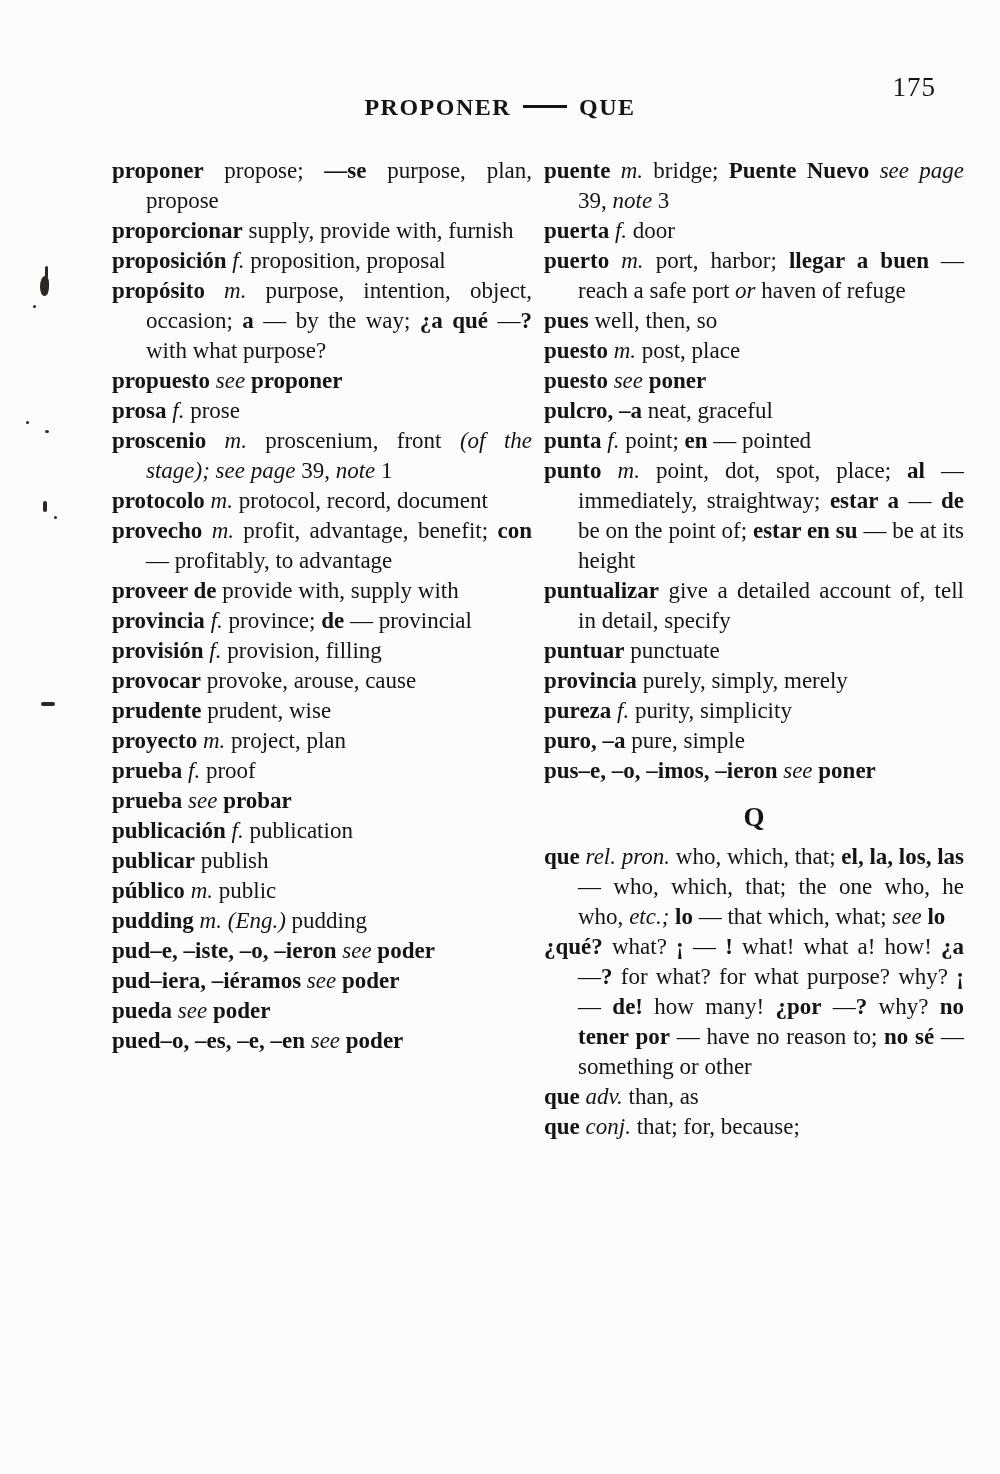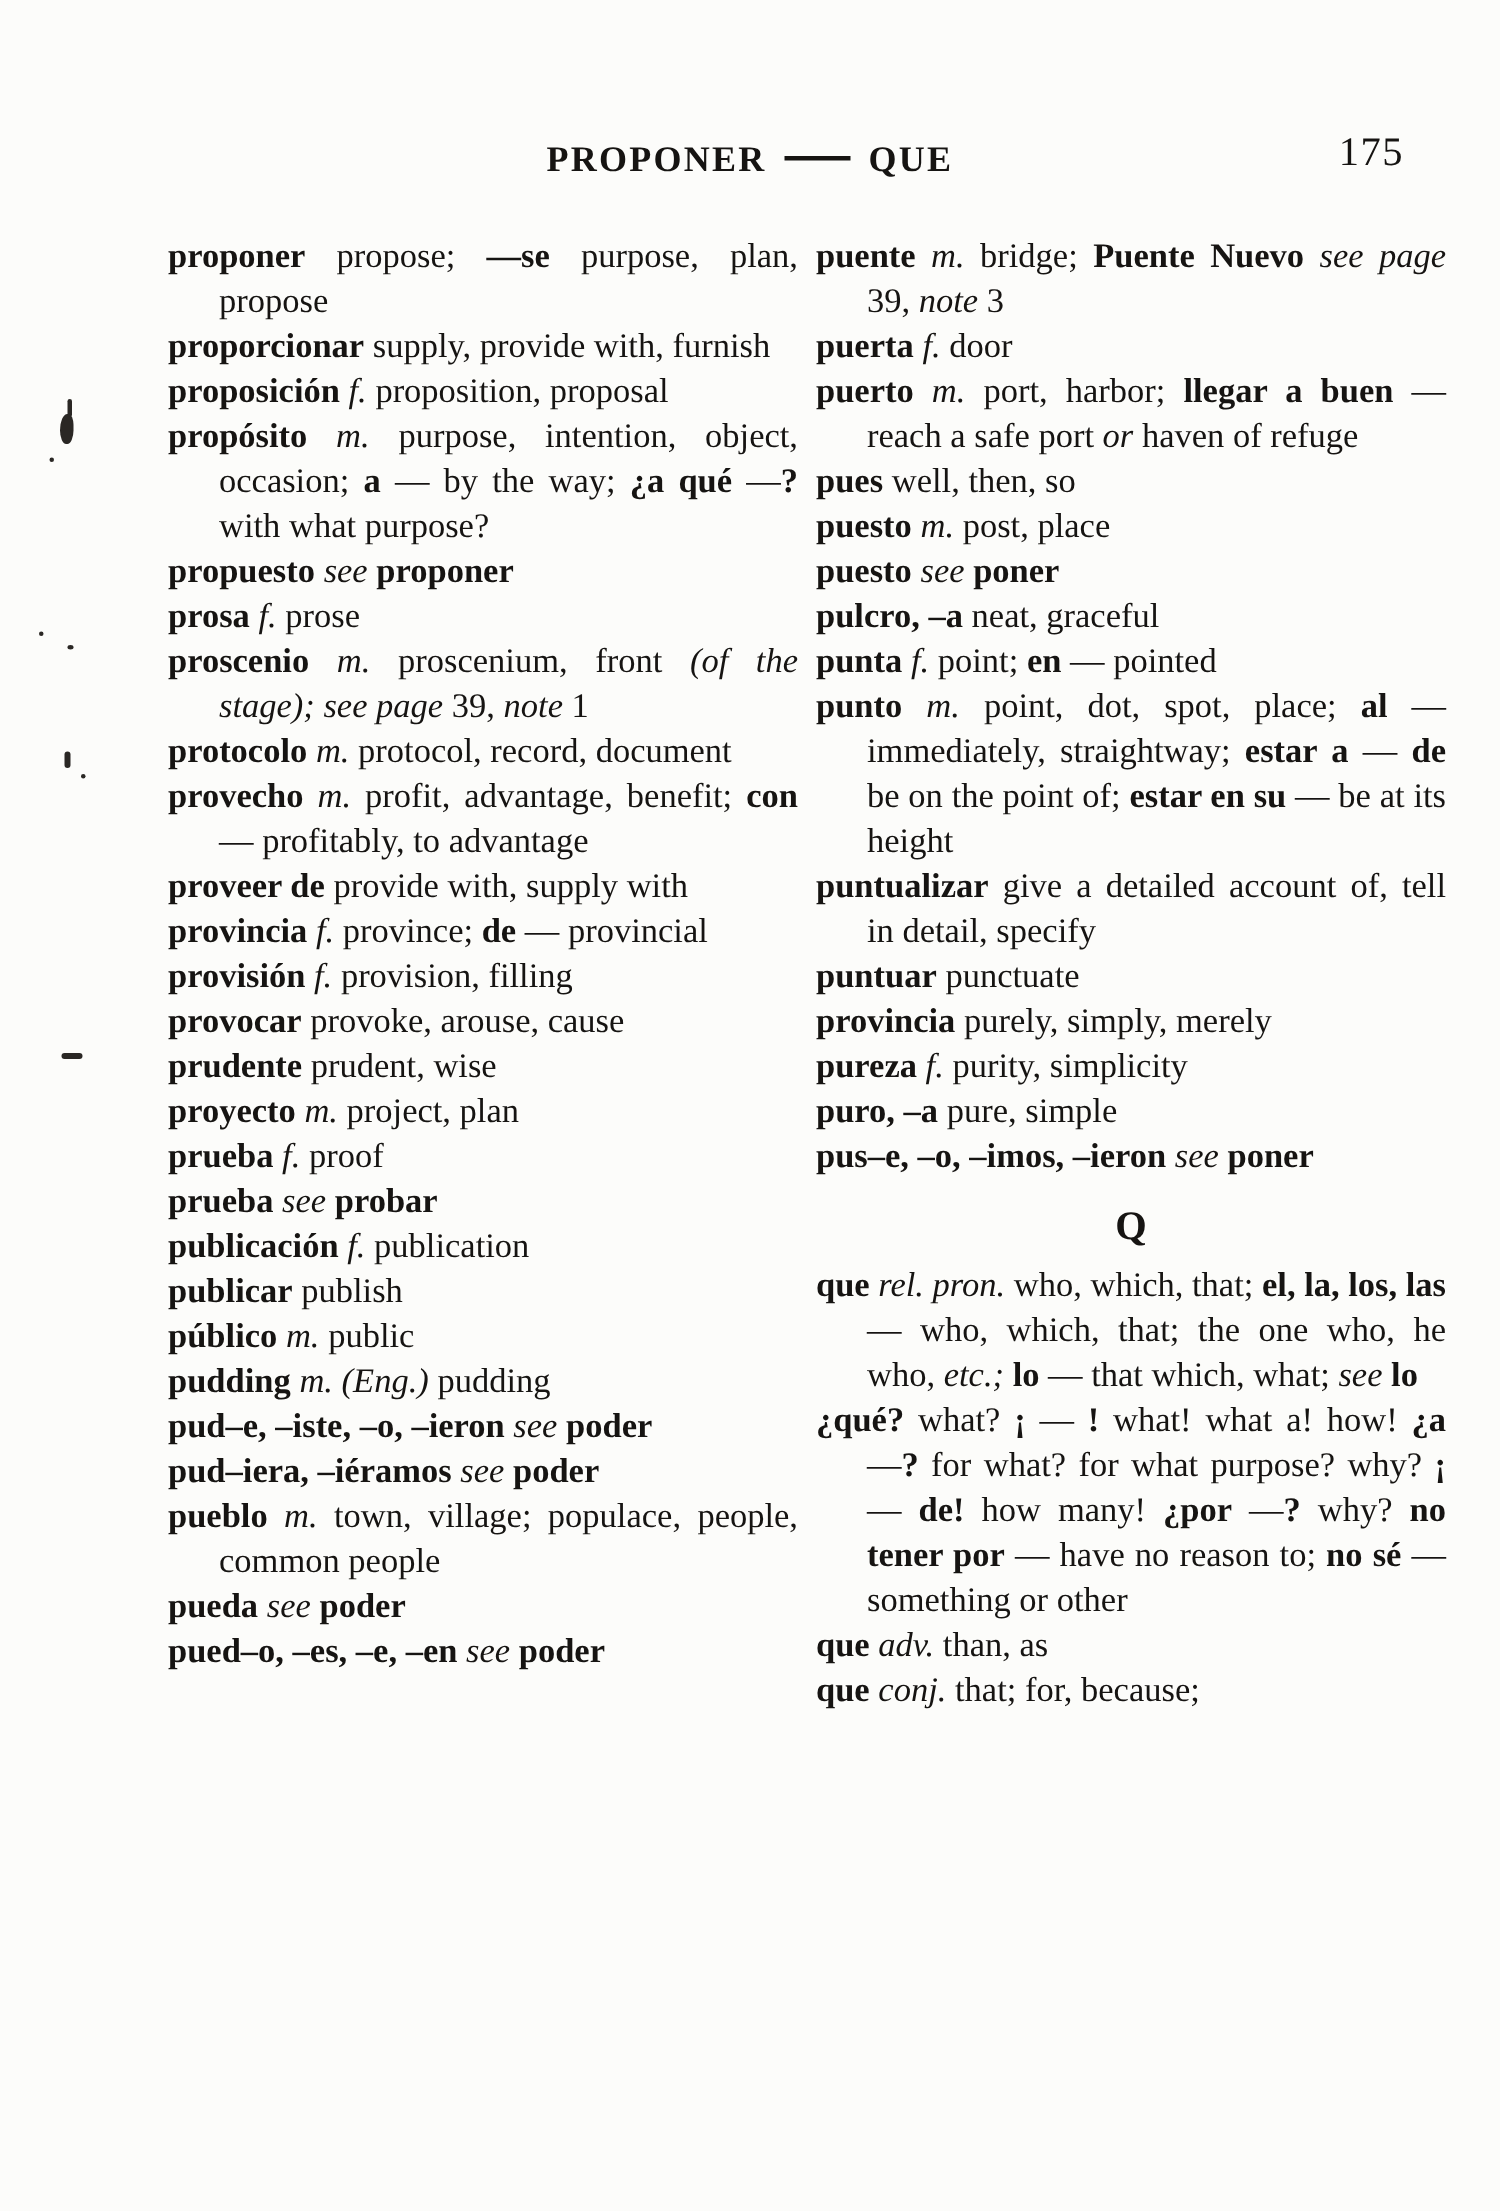--- a/index.html
+++ b/index.html
@@ -33,21 +33,21 @@
     height: 3px;
     background: #161412;
     vertical-align: middle;
     margin: 0 12px;
     position: relative;
     top: -3px;
   }
   .page-number {
     position: absolute;
     right: 64px;
-    top: 86px;
+    top: 72px;
     font-size: 27px;
     letter-spacing: 1px;
   }
   .columns {
     display: flex;
     gap: 12px;
     padding: 0 36px 0 112px;
     margin-top: 32px;
   }
   .column {
@@ -113,21 +113,20 @@
       <div class="entry"><span class="run-b">prudente</span><span class="run-r"> prudent, wise</span></div>
       <div class="entry"><span class="run-b">proyecto</span><span class="run-i"> m.</span><span class="run-r"> project, plan</span></div>
       <div class="entry"><span class="run-b">prueba</span><span class="run-i"> f.</span><span class="run-r"> proof</span></div>
       <div class="entry"><span class="run-b">prueba</span><span class="run-i"> see</span><span class="run-b"> probar</span></div>
       <div class="entry"><span class="run-b">publicación</span><span class="run-i"> f.</span><span class="run-r"> publication</span></div>
       <div class="entry"><span class="run-b">publicar</span><span class="run-r"> publish</span></div>
       <div class="entry"><span class="run-b">público</span><span class="run-i"> m.</span><span class="run-r"> public</span></div>
       <div class="entry"><span class="run-b">pudding</span><span class="run-i"> m.</span><span class="run-r"> </span><span class="run-i">(Eng.)</span><span class="run-r"> pudding</span></div>
       <div class="entry"><span class="run-b">pud–e, –iste, –o, –ieron</span><span class="run-i"> see</span><span class="run-b"> poder</span></div>
       <div class="entry"><span class="run-b">pud–iera, –iéramos</span><span class="run-i"> see</span><span class="run-b"> poder</span></div>
-      <div class="entry"><span class="run-b">pueblo</span><span class="run-i"> m.</span><span class="run-r"> town, village; populace, people, common people</span></div>
       <div class="entry"><span class="run-b">pueda</span><span class="run-i"> see</span><span class="run-b"> poder</span></div>
       <div class="entry"><span class="run-b">pued–o, –es, –e, –en</span><span class="run-i"> see</span><span class="run-b"> poder</span></div>
     </div>
   <div class="column">
       <div class="entry"><span class="run-b">puente</span><span class="run-i"> m.</span><span class="run-r"> bridge; </span><span class="run-b">Puente Nuevo</span><span class="run-i"> see page</span><span class="run-r"> 39, </span><span class="run-i">note</span><span class="run-r"> 3</span></div>
       <div class="entry"><span class="run-b">puerta</span><span class="run-i"> f.</span><span class="run-r"> door</span></div>
       <div class="entry"><span class="run-b">puerto</span><span class="run-i"> m.</span><span class="run-r"> port, harbor; </span><span class="run-b">llegar a buen</span><span class="run-r"> — reach a safe port </span><span class="run-i">or</span><span class="run-r"> haven of refuge</span></div>
       <div class="entry"><span class="run-b">pues</span><span class="run-r"> well, then, so</span></div>
       <div class="entry"><span class="run-b">puesto</span><span class="run-i"> m.</span><span class="run-r"> post, place</span></div>
       <div class="entry"><span class="run-b">puesto</span><span class="run-i"> see</span><span class="run-b"> poner</span></div>

